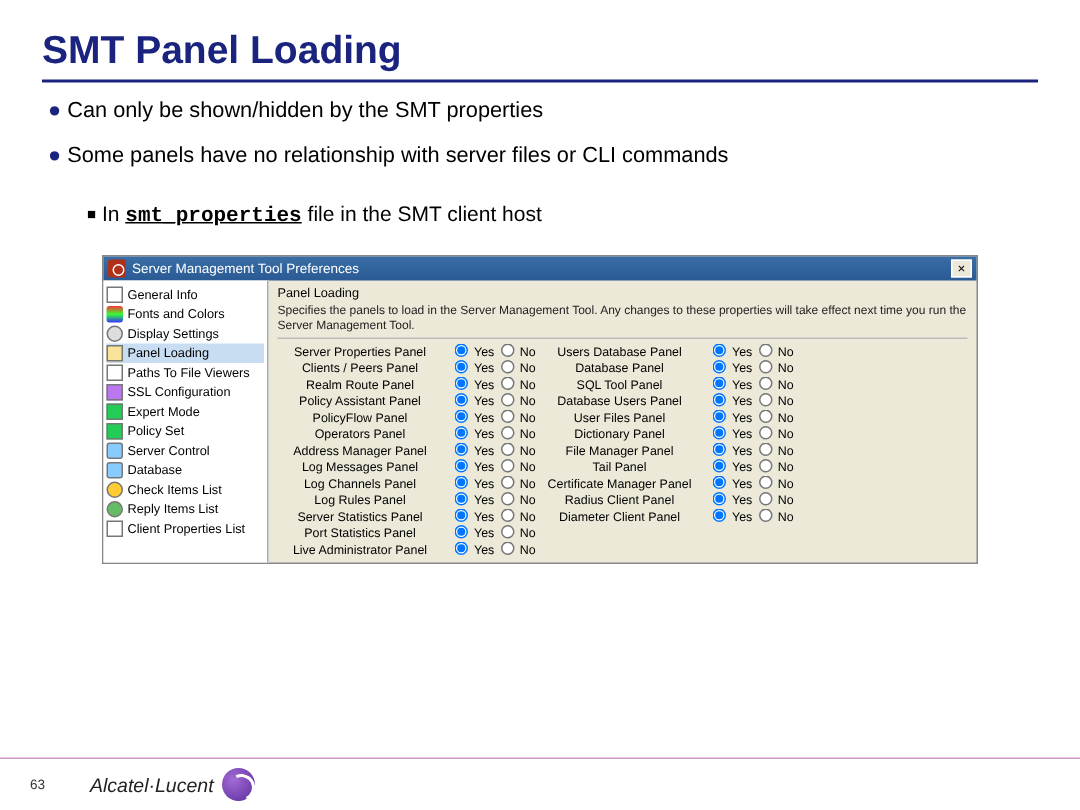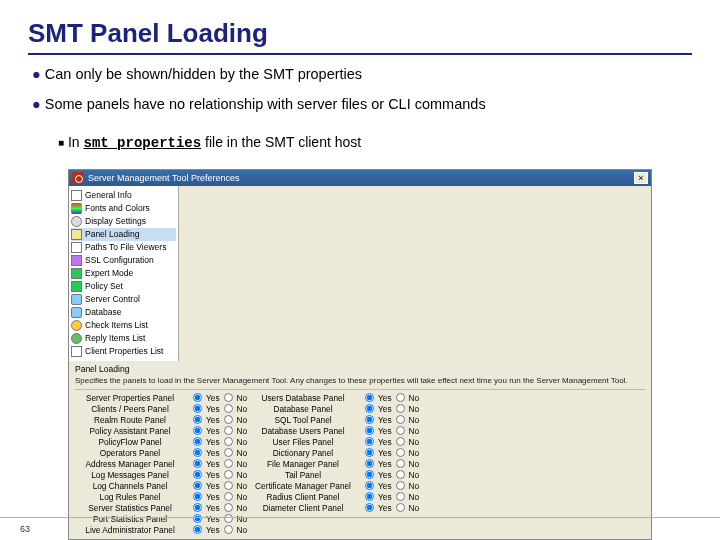--- a/index.html
+++ b/index.html
@@ -10,21 +10,21 @@
   .b1 { margin: 8px 0 0 4px; }
   .b1 .dot { color: #1a237e; font-weight: bold; }
   .b2 { margin: 16px 0 0 30px; font-size: 14px; }
   .b2 .sq { font-size: 10px; vertical-align: 1px; }
   code.kw { font-family: "Courier New", monospace; font-weight: bold; text-decoration: underline; }
   .shot { margin: 14px auto 0; width: 584px; border: 1px solid #888; background: #ece9d8; font-family: Tahoma, Arial, sans-serif; font-size: 8.5px; color: #000; }
   .tb { background: linear-gradient(#3a6ea5,#2a5a94); color: #fff; height: 16px; display: flex; align-items: center; padding: 0 3px; font-size: 9px; }
   .tb .ic { width:12px; height:12px; background:#b03018; border-radius:2px; margin-right:4px; position:relative; }
   .tb .ic:after{content:"";position:absolute;left:3px;top:3px;width:6px;height:6px;border:1px solid #fff;border-radius:50%;}
   .tb .x { margin-left:auto; width:14px; height:12px; background:#ece9d8; border:1px solid #fff; color:#000; text-align:center; line-height:10px; font-size:9px;}
-  .body { display:flex;flex-direction:column; }
+  .body { display:flex; }
   .tree { width:110px; border-right:1px solid #aaa; background:#fff; padding:3px 2px; }
   .tree .it { display:flex; align-items:center; gap:3px; padding:1px 0; white-space:nowrap; }
   .tree .it.active { background:#c8ddf2; }
   .tree .ti { width:11px; height:11px; flex:0 0 11px; border:1px solid #777; background:#ffe; font-size:7px; text-align:center; line-height:9px; }
   .ti.doc{background:#fff;} .ti.col{background:linear-gradient(#f33,#3f3,#33f);border:none;border-radius:2px;}
   .ti.gear{background:#ddd;border-radius:50%;} .ti.fold{background:#f7e39a;} .ti.key{background:#b7e;}
   .ti.shield{background:#2c5;} .ti.db{background:#8cf;border-radius:2px;} .ti.star{background:#fc3;border-radius:50%;}
   .ti.ball{background:#6b6;border-radius:50%;} .ti.list{background:#fff;}
   .pane { flex:1; padding:3px 6px 4px; }
   .ph { font-size:8.5px; margin-bottom:2px; }
@@ -289,13 +289,17 @@
             <div></div>
             <div></div>
           </div>
       </div>
     </div>
   </div>
 </div>
 
 <div class="footer">
   <div class="pg">63</div>
+  <div class="al-logo">
+    <span>Alcatel·Lucent</span>
+    <div class="al-swirl"></div>
+  </div>
 </div>
 
 </body></html>

